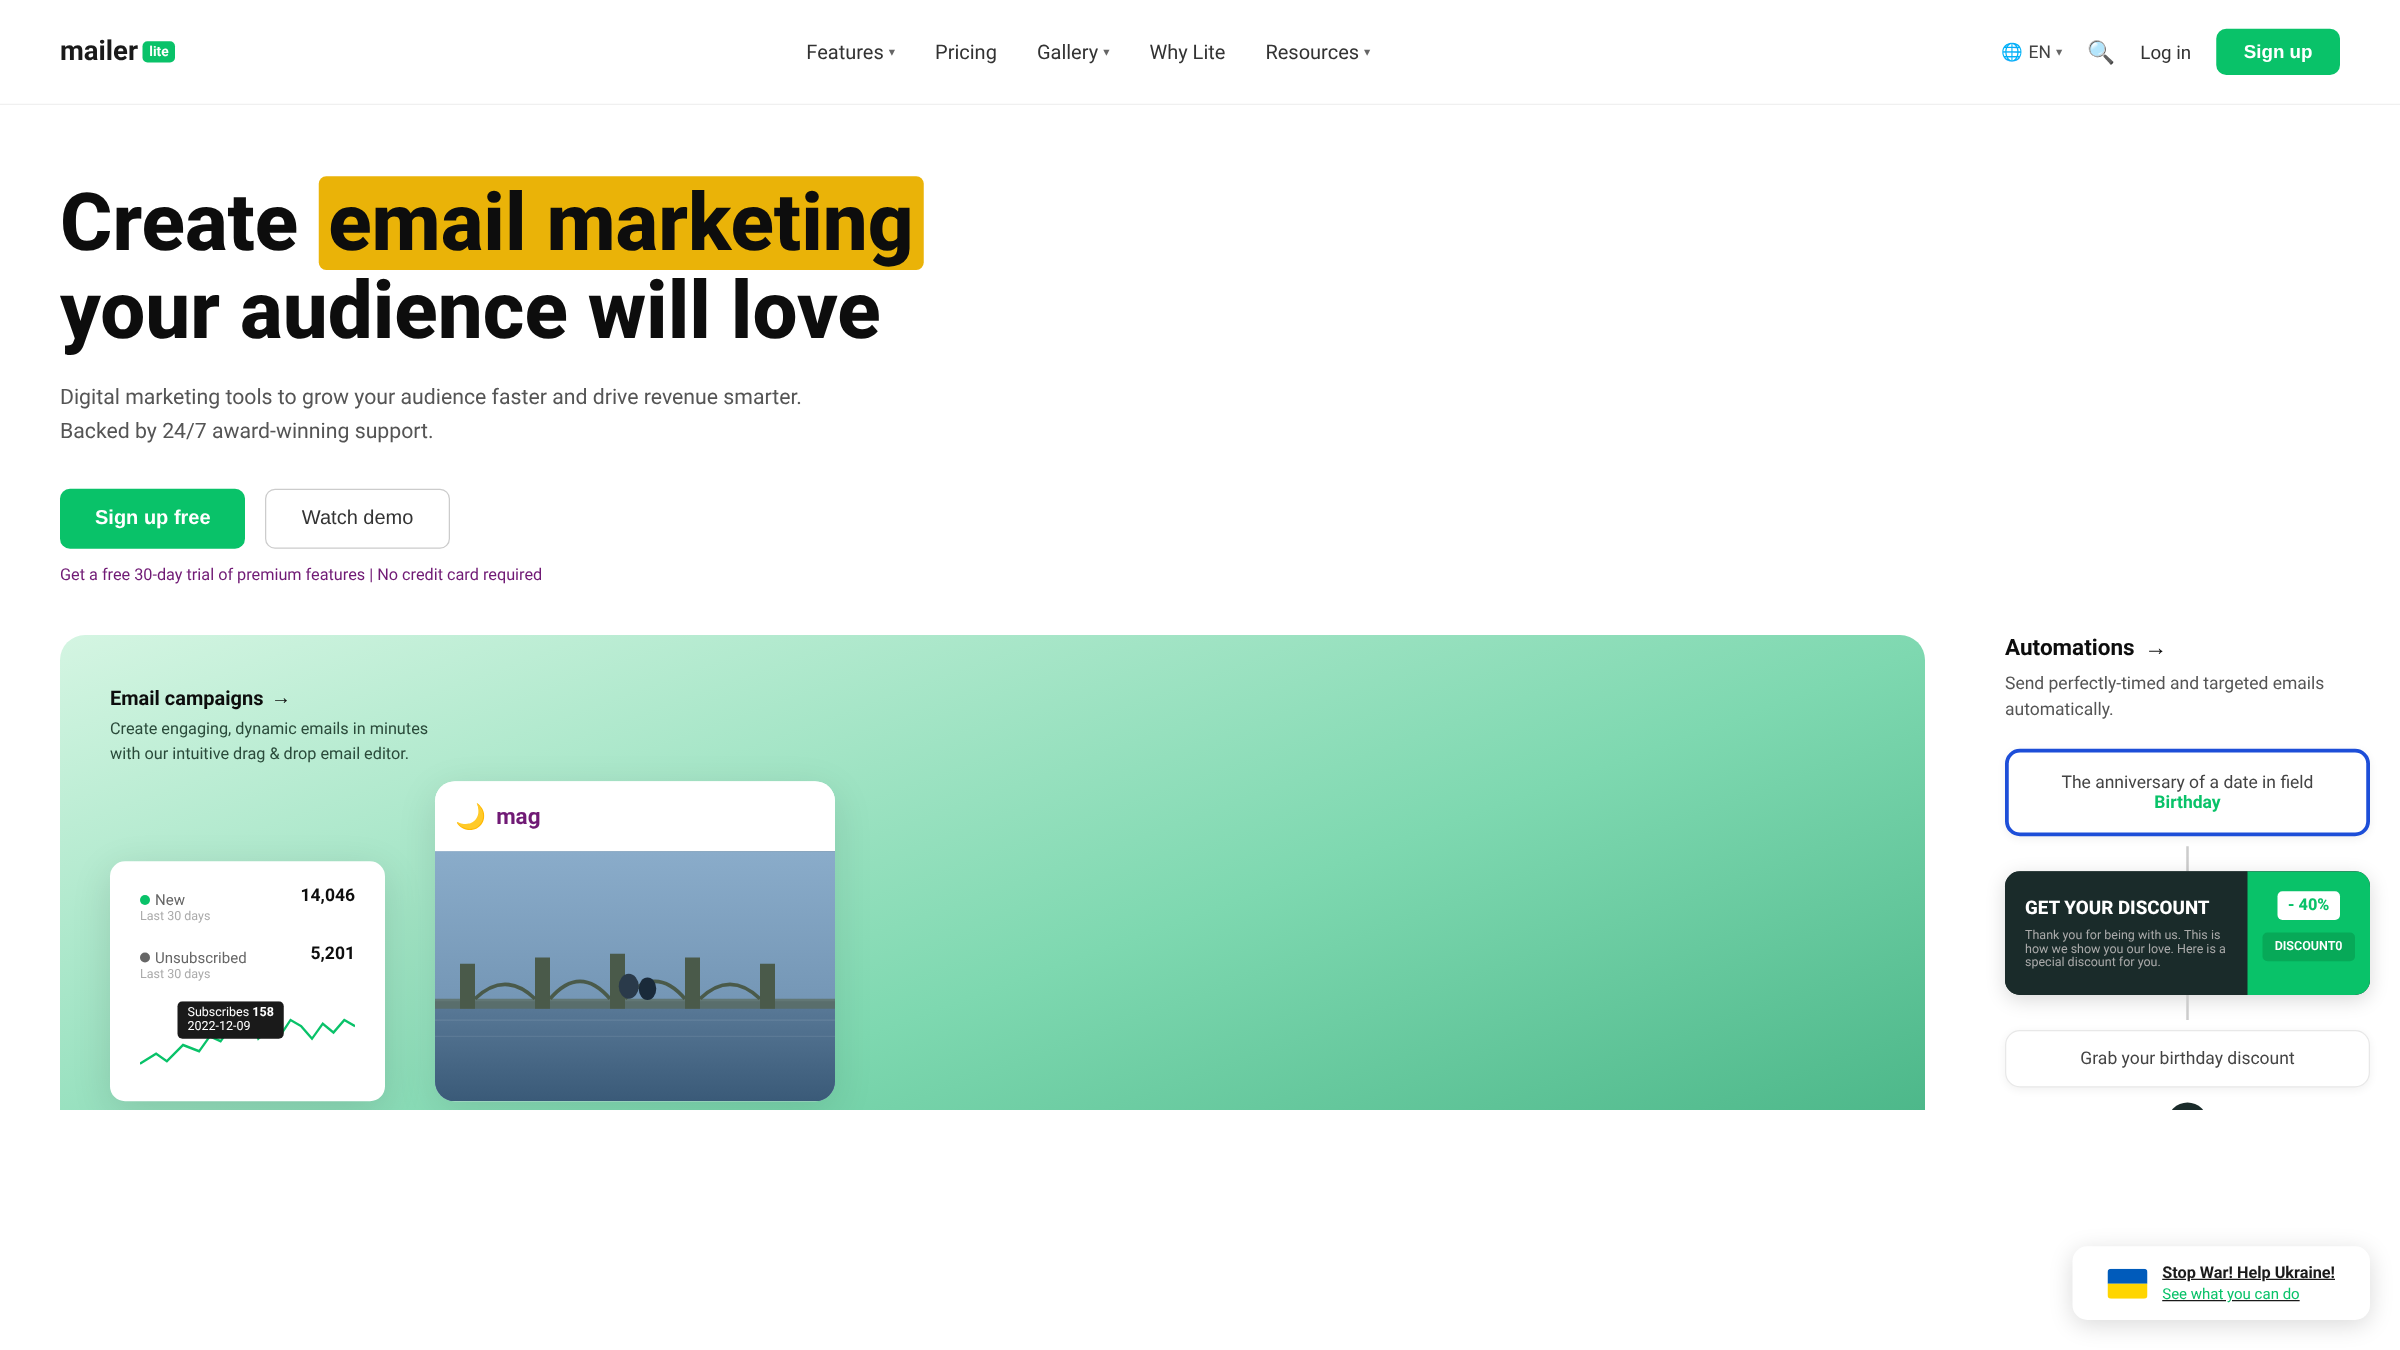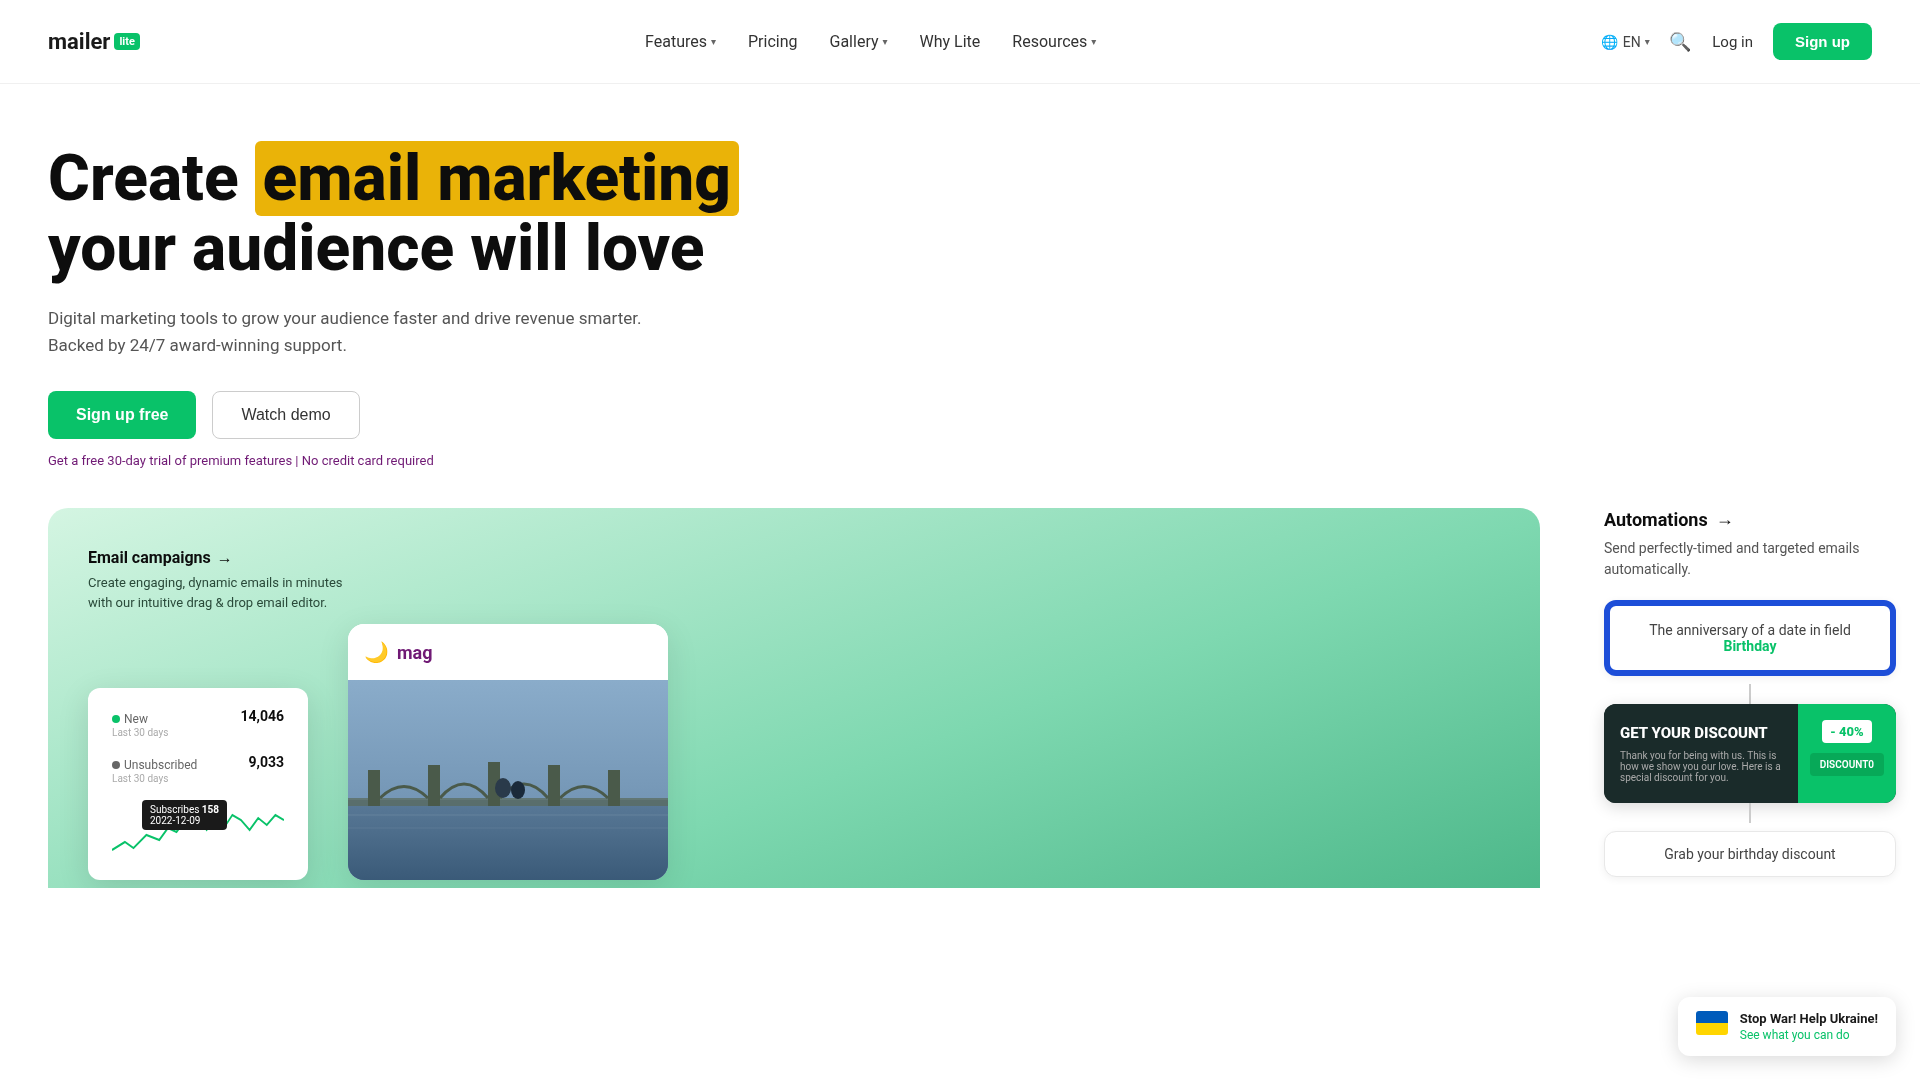--- a/index.html
+++ b/index.html
@@ -40,21 +40,21 @@
     .automations-panel {
       position: absolute; right: 0; top: 0; width: 340px;
       padding: 0 24px;
     }
     .automations-title { font-size: 18px; font-weight: 700; color: #0d0d0d; display: flex; align-items: center; gap: 8px; margin-bottom: 8px; }
     .automations-arrow { font-size: 18px; }
     .automations-desc { font-size: 14px; color: #555; line-height: 1.5; margin-bottom: 20px; }
 
     
     .auto-card {
-      background: #fff; border: 6px solid #1d4ed8; border-radius: 12px;
+      background: #fff; border: 3px solid #1d4ed8; border-radius: 12px;
       padding: 16px 20px; margin-bottom: 8px; box-shadow: 0 2px 8px rgba(0,0,0,0.06);
       font-size: 14px; color: #444; text-align: center;
     }
     .auto-card strong { color: #09c269; }
     .auto-connector { width: 2px; height: 20px; background: #ccc; margin: 0 auto; }
 
     
     .email-promo-card {
       background: #1a2b2a; border-radius: 12px; overflow: hidden;
       box-shadow: 0 4px 16px rgba(0,0,0,0.15);
@@ -110,23 +110,23 @@
       position: relative;
     }
     .email-preview-header { padding: 16px; display: flex; align-items: center; gap: 8px; background: #fff; }
     .mag-moon { font-size: 20px; }
     .mag-title { font-size: 18px; font-weight: 700; color: #701a75; }
     .email-preview-img { width: 100%; height: 200px; background: linear-gradient(135deg, #8ba8c4 0%, #6a8ca8 40%, #4a6a88 100%); position: relative; overflow: hidden; }
 
     
     .ukraine-banner {
       position: fixed; bottom: 24px; right: 24px;
-      background: #fff; border-radius: 12px; padding: 14px 18px;
-      box-shadow: 0 4px 20px rgba(0,0,0,0.15); display: flex; align-items: flex-start; gap: 12px;
-      z-index: 1000; max-width: 280px;
+      background: #fff; border-radius: 12px; padding: 14px 28px;
+      box-shadow: 0 4px 20px rgba(0,0,0,0.15); display: flex; align-items: center; gap: 12px;
+      z-index: 1000; max-width: 280px; text-decoration: underline;
     }
     .ukraine-flag { width: 32px; height: 24px; display: flex; flex-direction: column; border-radius: 3px; overflow: hidden; }
     .flag-blue { flex: 1; background: #005bbb; }
     .flag-yellow { flex: 1; background: #ffd500; }
     .ukraine-text { flex: 1; }
     .ukraine-title { font-size: 13px; font-weight: 700; color: #1a1a1a; }
     .ukraine-link { font-size: 12px; color: #09c269; text-decoration: none; display: block; margin-top: 2px; }
 
     
     .mini-chart { width: 100%; height: 60px; }
@@ -240,21 +240,21 @@
               <div><span class="stat-dot-new"></span><span class="stat-label">New</span></div>
               <div class="stat-sub">Last 30 days</div>
             </div>
             <div class="stat-num">14,046</div>
           </div>
           <div class="stat-row">
             <div>
               <div><span class="stat-dot-unsub"></span><span class="stat-label">Unsubscribed</span></div>
               <div class="stat-sub">Last 30 days</div>
             </div>
-            <div class="stat-num">9,033</div>
+            <div class="stat-num">5,201</div>
           </div>
 
           <div class="chart-area">
             <div class="subscribe-tooltip">
               <span>Subscribes</span> <strong>158</strong><br>
               <span>2022-12-09</span>
             </div>
             <svg class="mini-chart" viewBox="0 0 200 60" preserveAspectRatio="none">
               <polyline points="0,50 15,42 25,48 40,35 55,40 65,28 75,32 85,20 95,25 105,18 110,30 120,22 130,28 140,15 150,20 160,30 170,18 180,25 190,15 200,20" fill="none" stroke="#09c269" stroke-width="2"></polyline>
             </svg>

